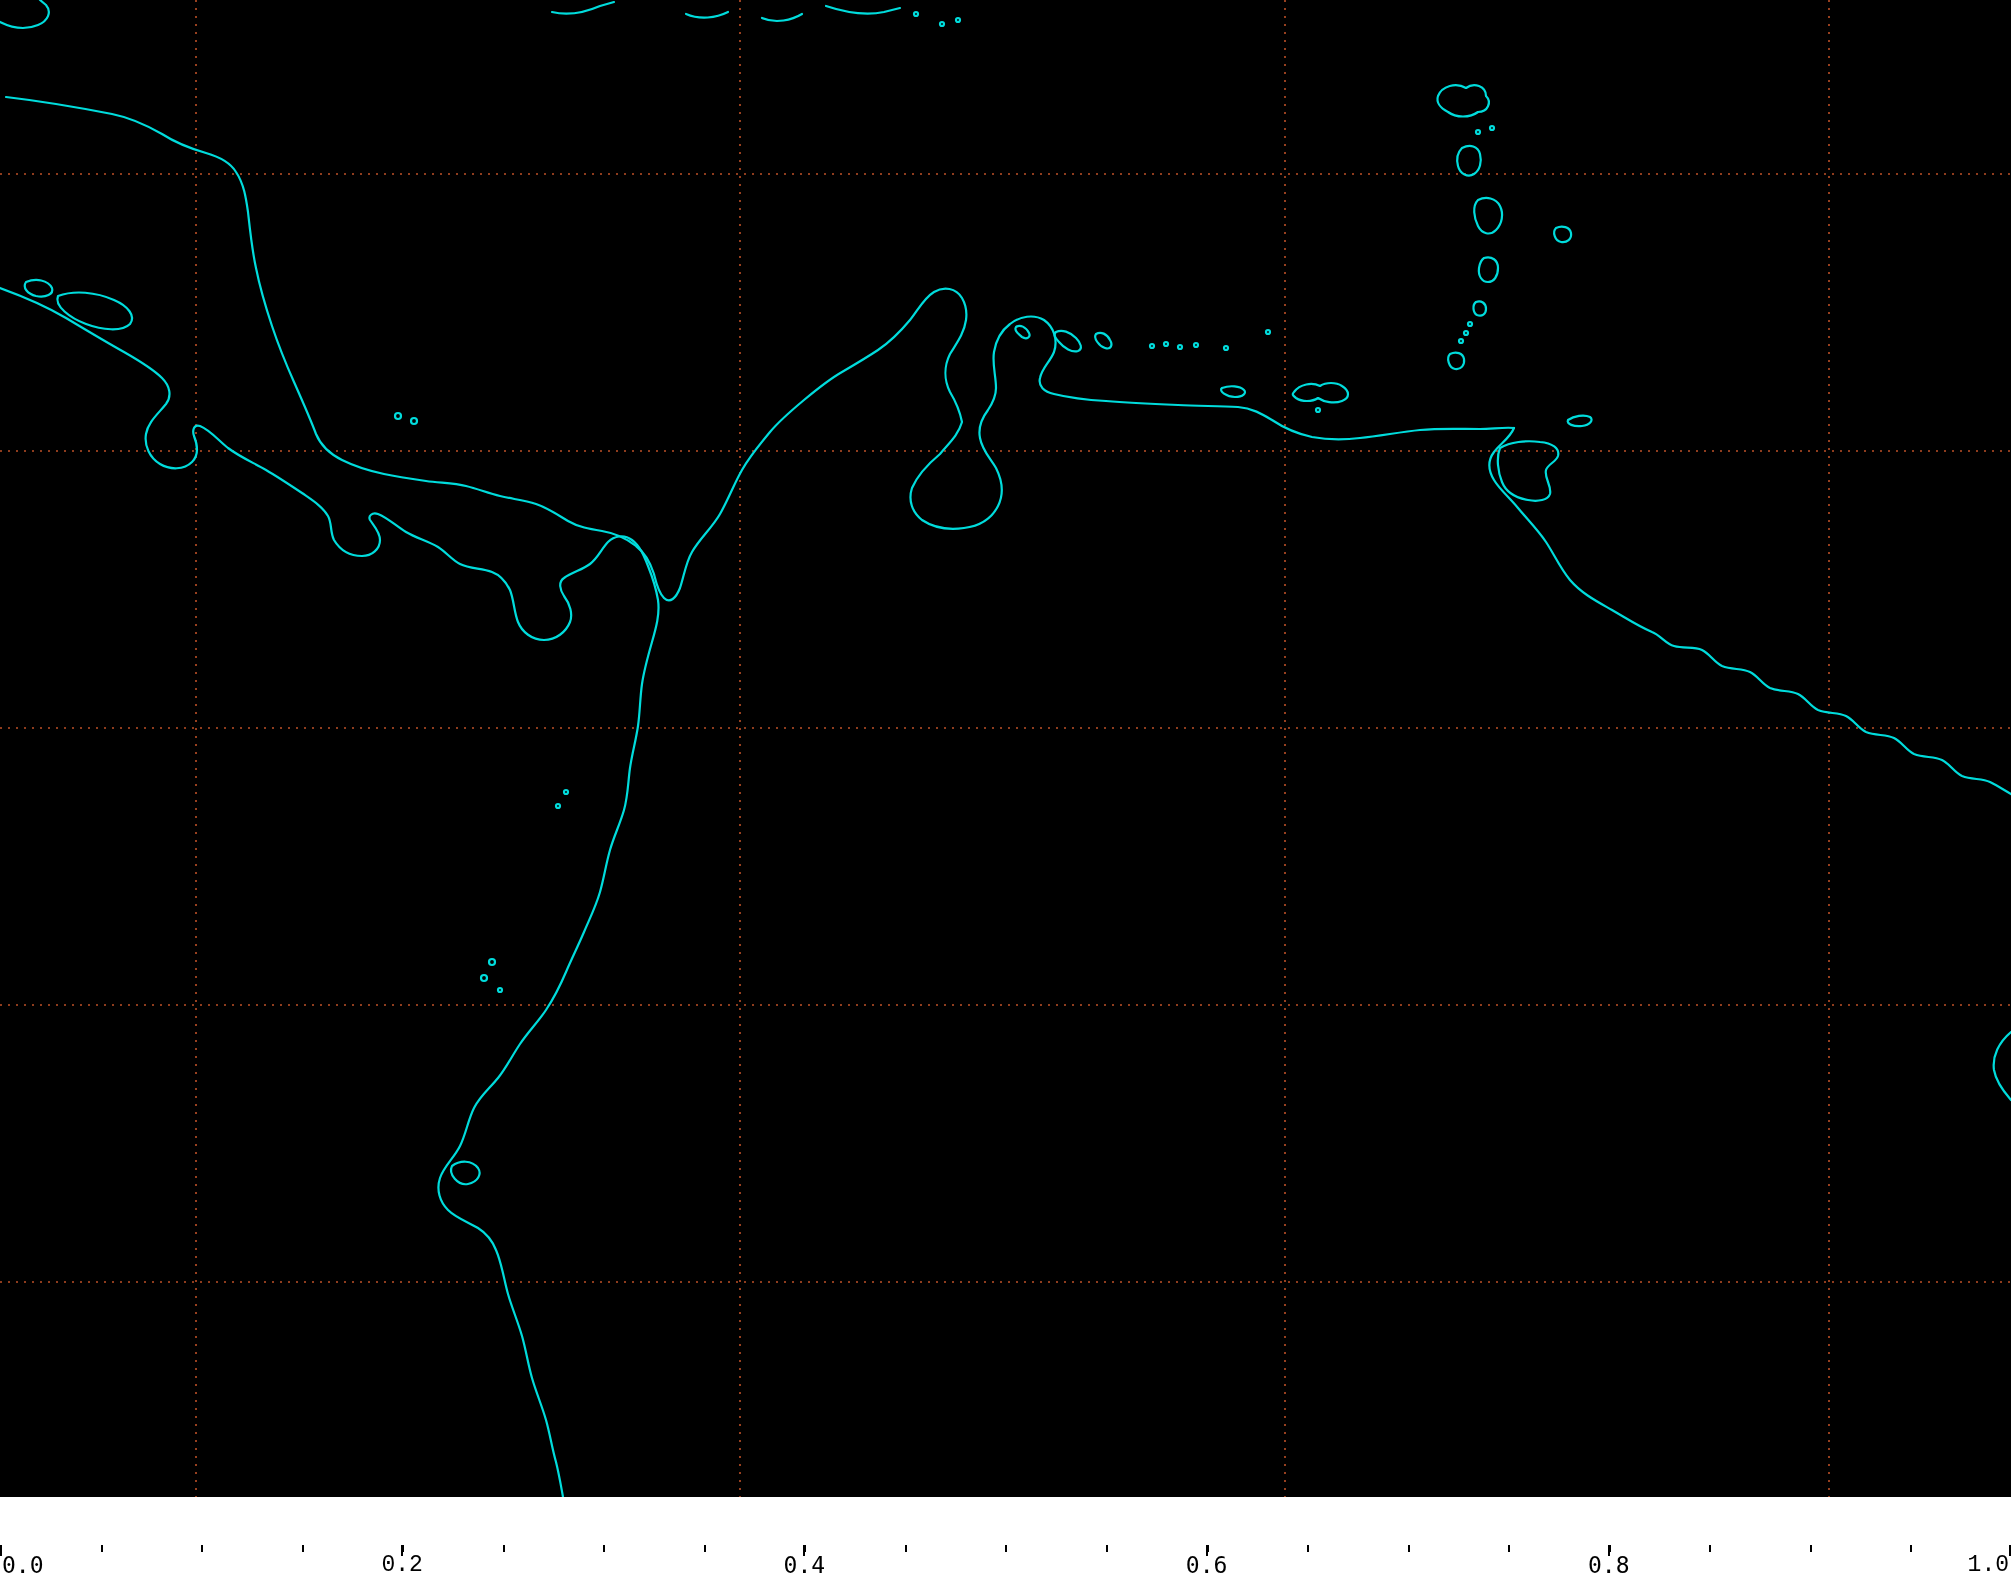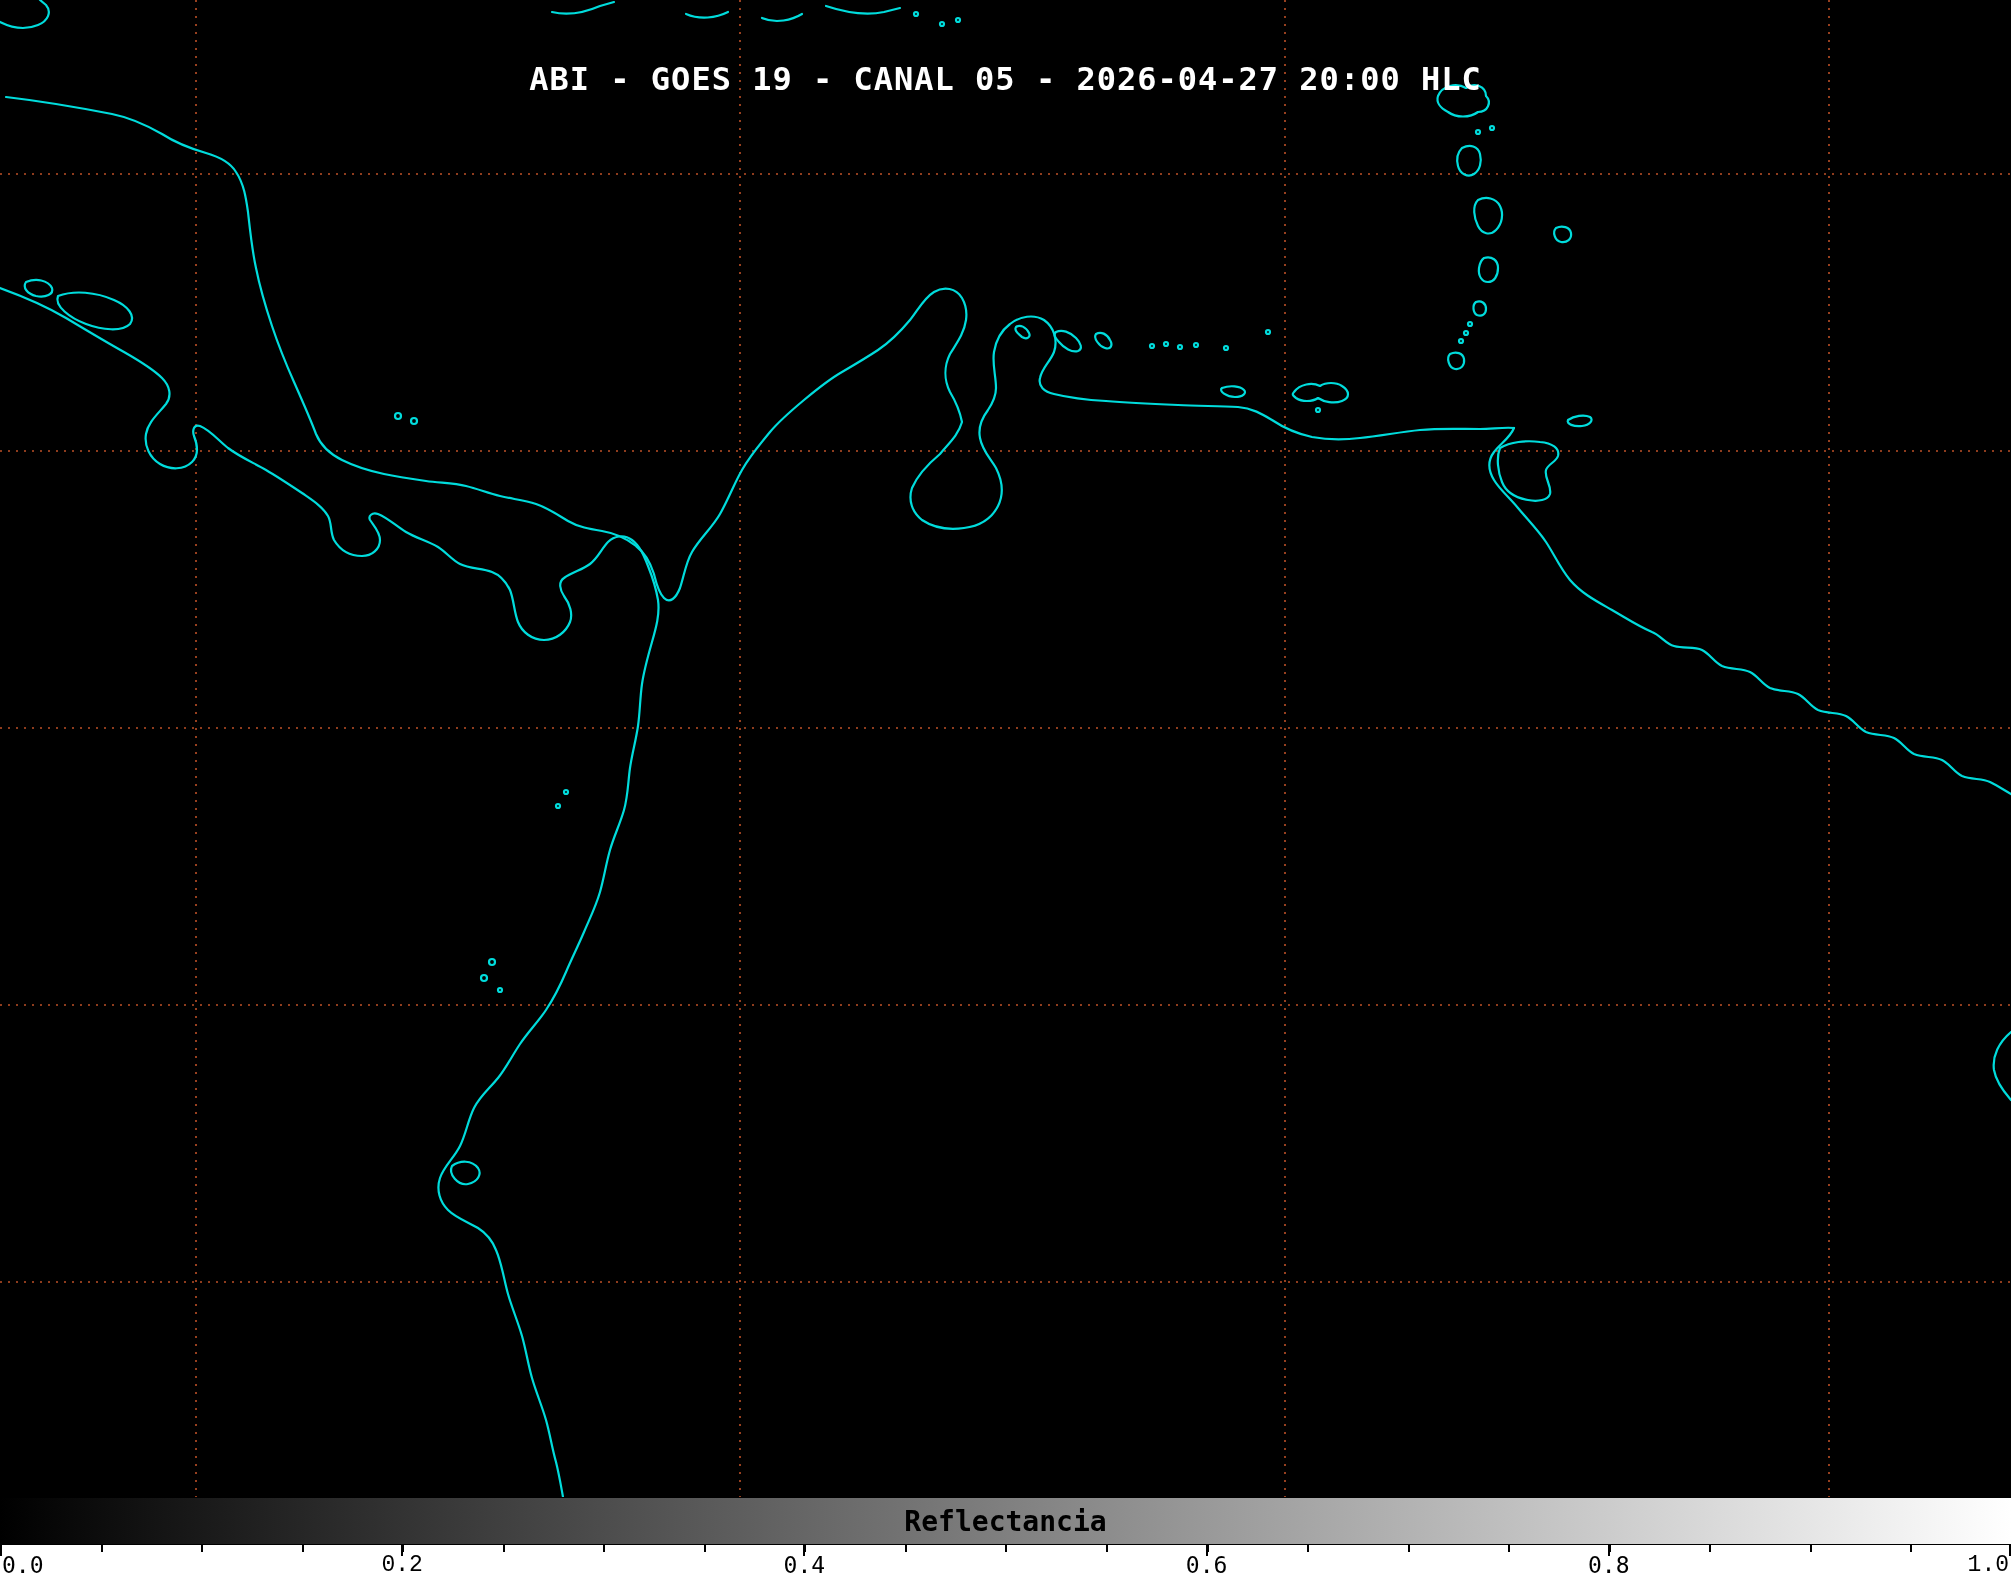--- a/index.html
+++ b/index.html
@@ -130,27 +130,23 @@
           <circle cx="484" cy="978" r="3"></circle>
           <circle cx="500" cy="990" r="2"></circle>
         </g>
 
         <path d="M452,1166 C460,1160 472,1160 478,1168 C482,1174 478,1182 468,1184 C458,1186 448,1174 452,1166 Z"></path>
 
         <path d="M2011,1032 C1999,1042 1992,1056 1994,1070 C1996,1082 2004,1092 2011,1100"></path>
       </g>
     </svg>
 
-    <div class="map-title">ABI - GOES 19 - CANAL 05 - 2026-04-27 20:00 HLC</div>
 
   </div>
 
-  <div class="colorbar">
-    <span class="colorbar-label">Reflectancia</span>
-  </div>
 
   <div class="axis">
     <div class="minor-ticks"></div>
     <div class="tick p0"></div>
     <div class="tick p20"></div>
     <div class="tick p40"></div>
     <div class="tick p60"></div>
     <div class="tick p80"></div>
     <div class="tick p100"></div>
     <span class="tick-label tl0">0.0</span>

